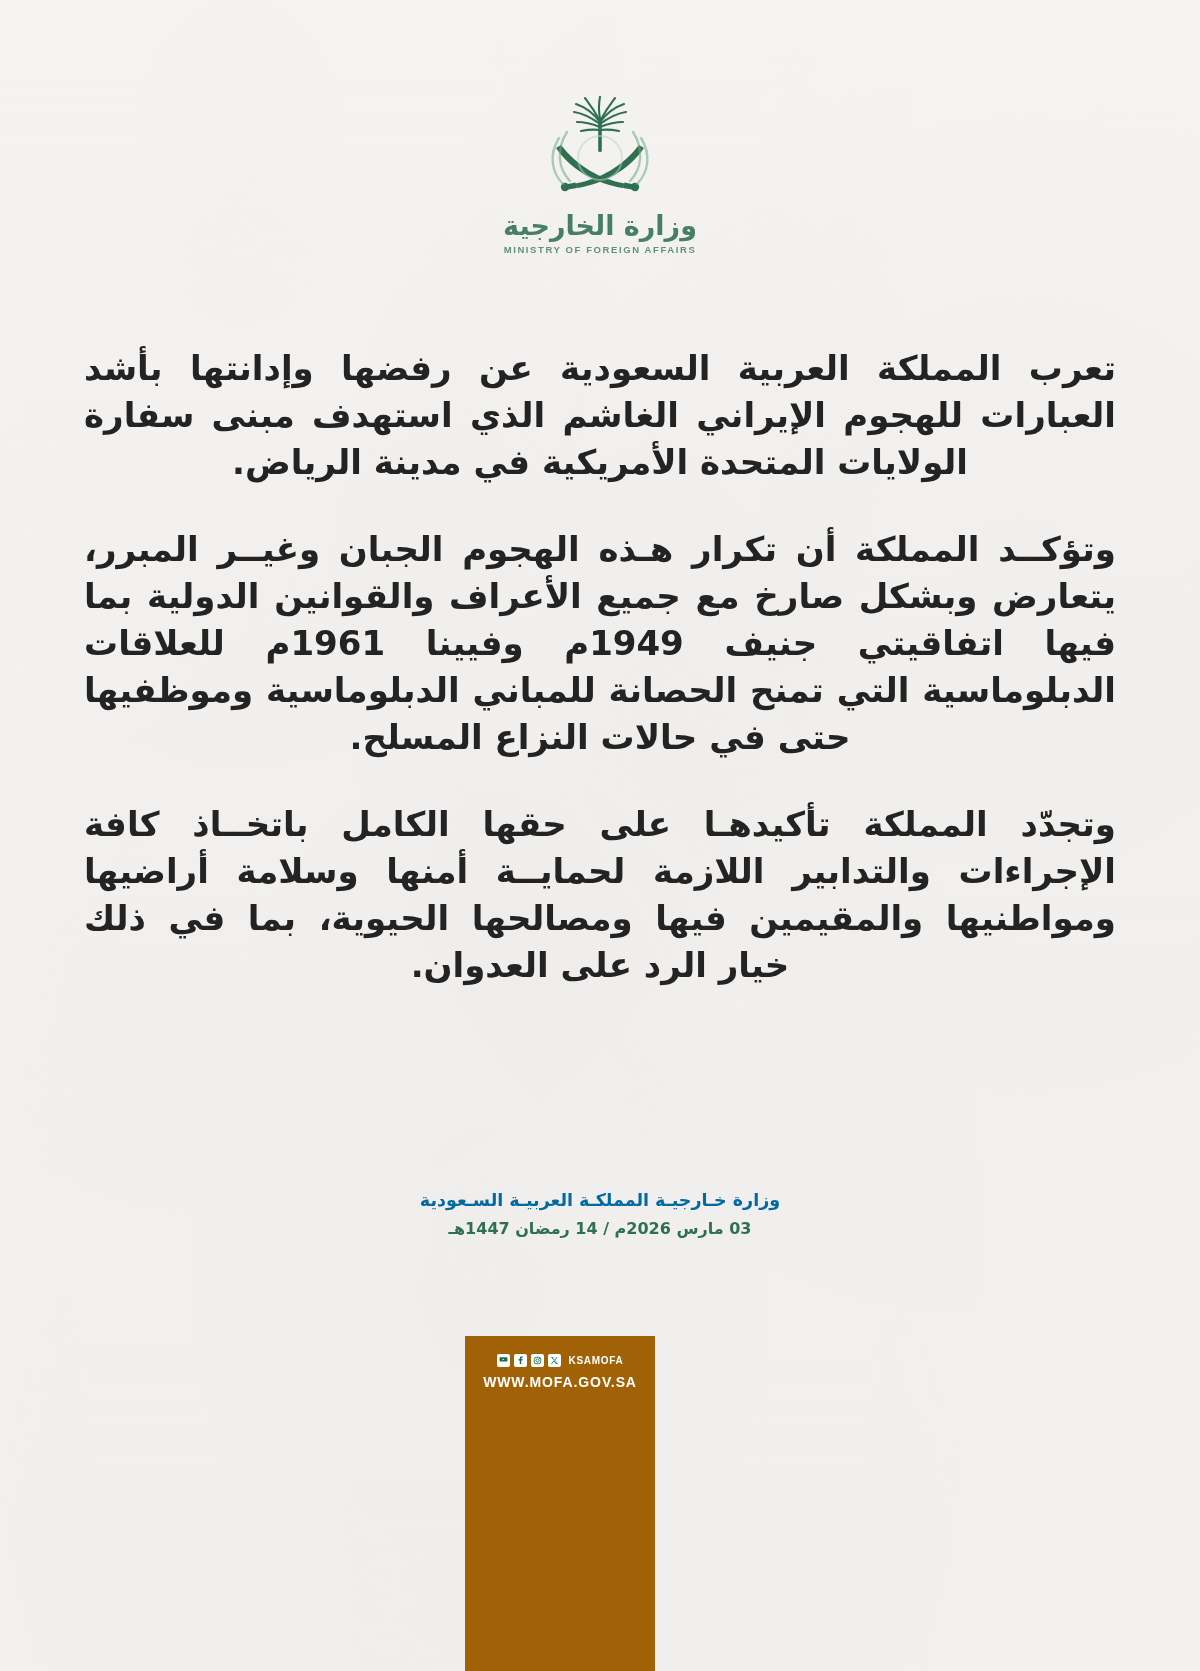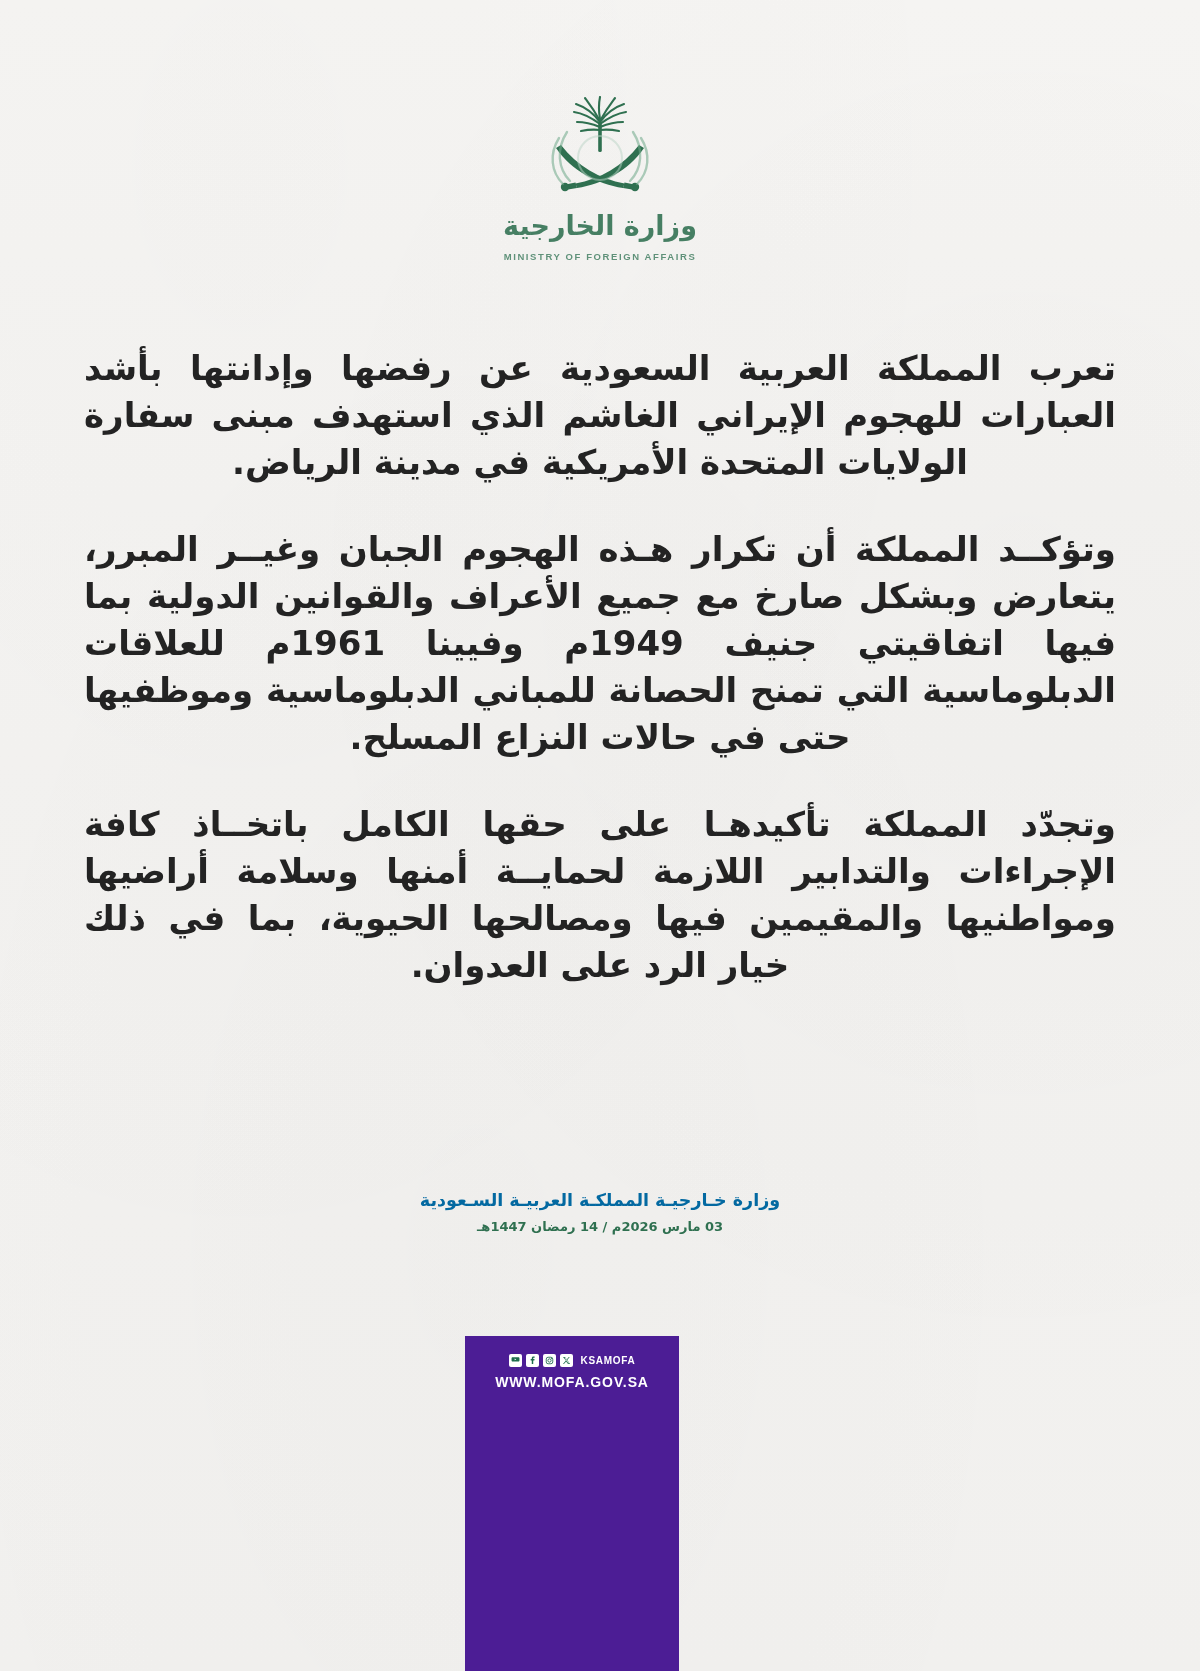--- a/index.html
+++ b/index.html
@@ -28,21 +28,21 @@
   }
   .emblem{width:150px;height:110px;display:block;}
   .logo-ar{
     margin-top:4px;
     font-family:"DejaVu Sans","Liberation Sans",sans-serif;
     font-size:27px;font-weight:700;color:#2f7050;
     letter-spacing:-1px;
     opacity:.88;
   }
   .logo-en{
-    margin-top:10px;
+    margin-top:3px;
     font-family:"Liberation Sans",sans-serif;
     font-size:9.5px;font-weight:700;color:#3b7a5c;
     letter-spacing:1.6px;opacity:.8;
   }
 
   
   .statement{
     position:absolute;top:345px;left:84px;width:1032px;
     text-align:justify;
     direction:rtl;
@@ -66,29 +66,29 @@
     text-align:center;direction:rtl;
   }
   .sig-line1{
     font-family:"DejaVu Sans","Liberation Sans",sans-serif;
     font-size:17.5px;font-weight:700;color:#0369a1;
     letter-spacing:1.5px;
     margin-bottom:9px;
   }
   .sig-line2{
     font-family:"DejaVu Sans","Liberation Sans",sans-serif;
-    font-size:13px;font-weight:700;color:#2f7050;
+    font-size:16px;font-weight:700;color:#2f7050;
     letter-spacing:0.6px;
   }
 
   
   .footer-bar{
     position:absolute;left:465px;top:1336px;
-    width:214px;height:335px;
-    background:#4c1d95;
+    width:190px;height:335px;
+    background:#a16207;
     display:flex;flex-direction:column;align-items:center;
     padding-top:18px;box-sizing:border-box;
   }
   .social-row{
     display:flex;align-items:center;gap:4px;direction:ltr;
   }
   .sicon{
     width:13px;height:13px;display:inline-flex;
     align-items:center;justify-content:center;
     background:#ffffff;border-radius:2px;color:#1d6b4c;

